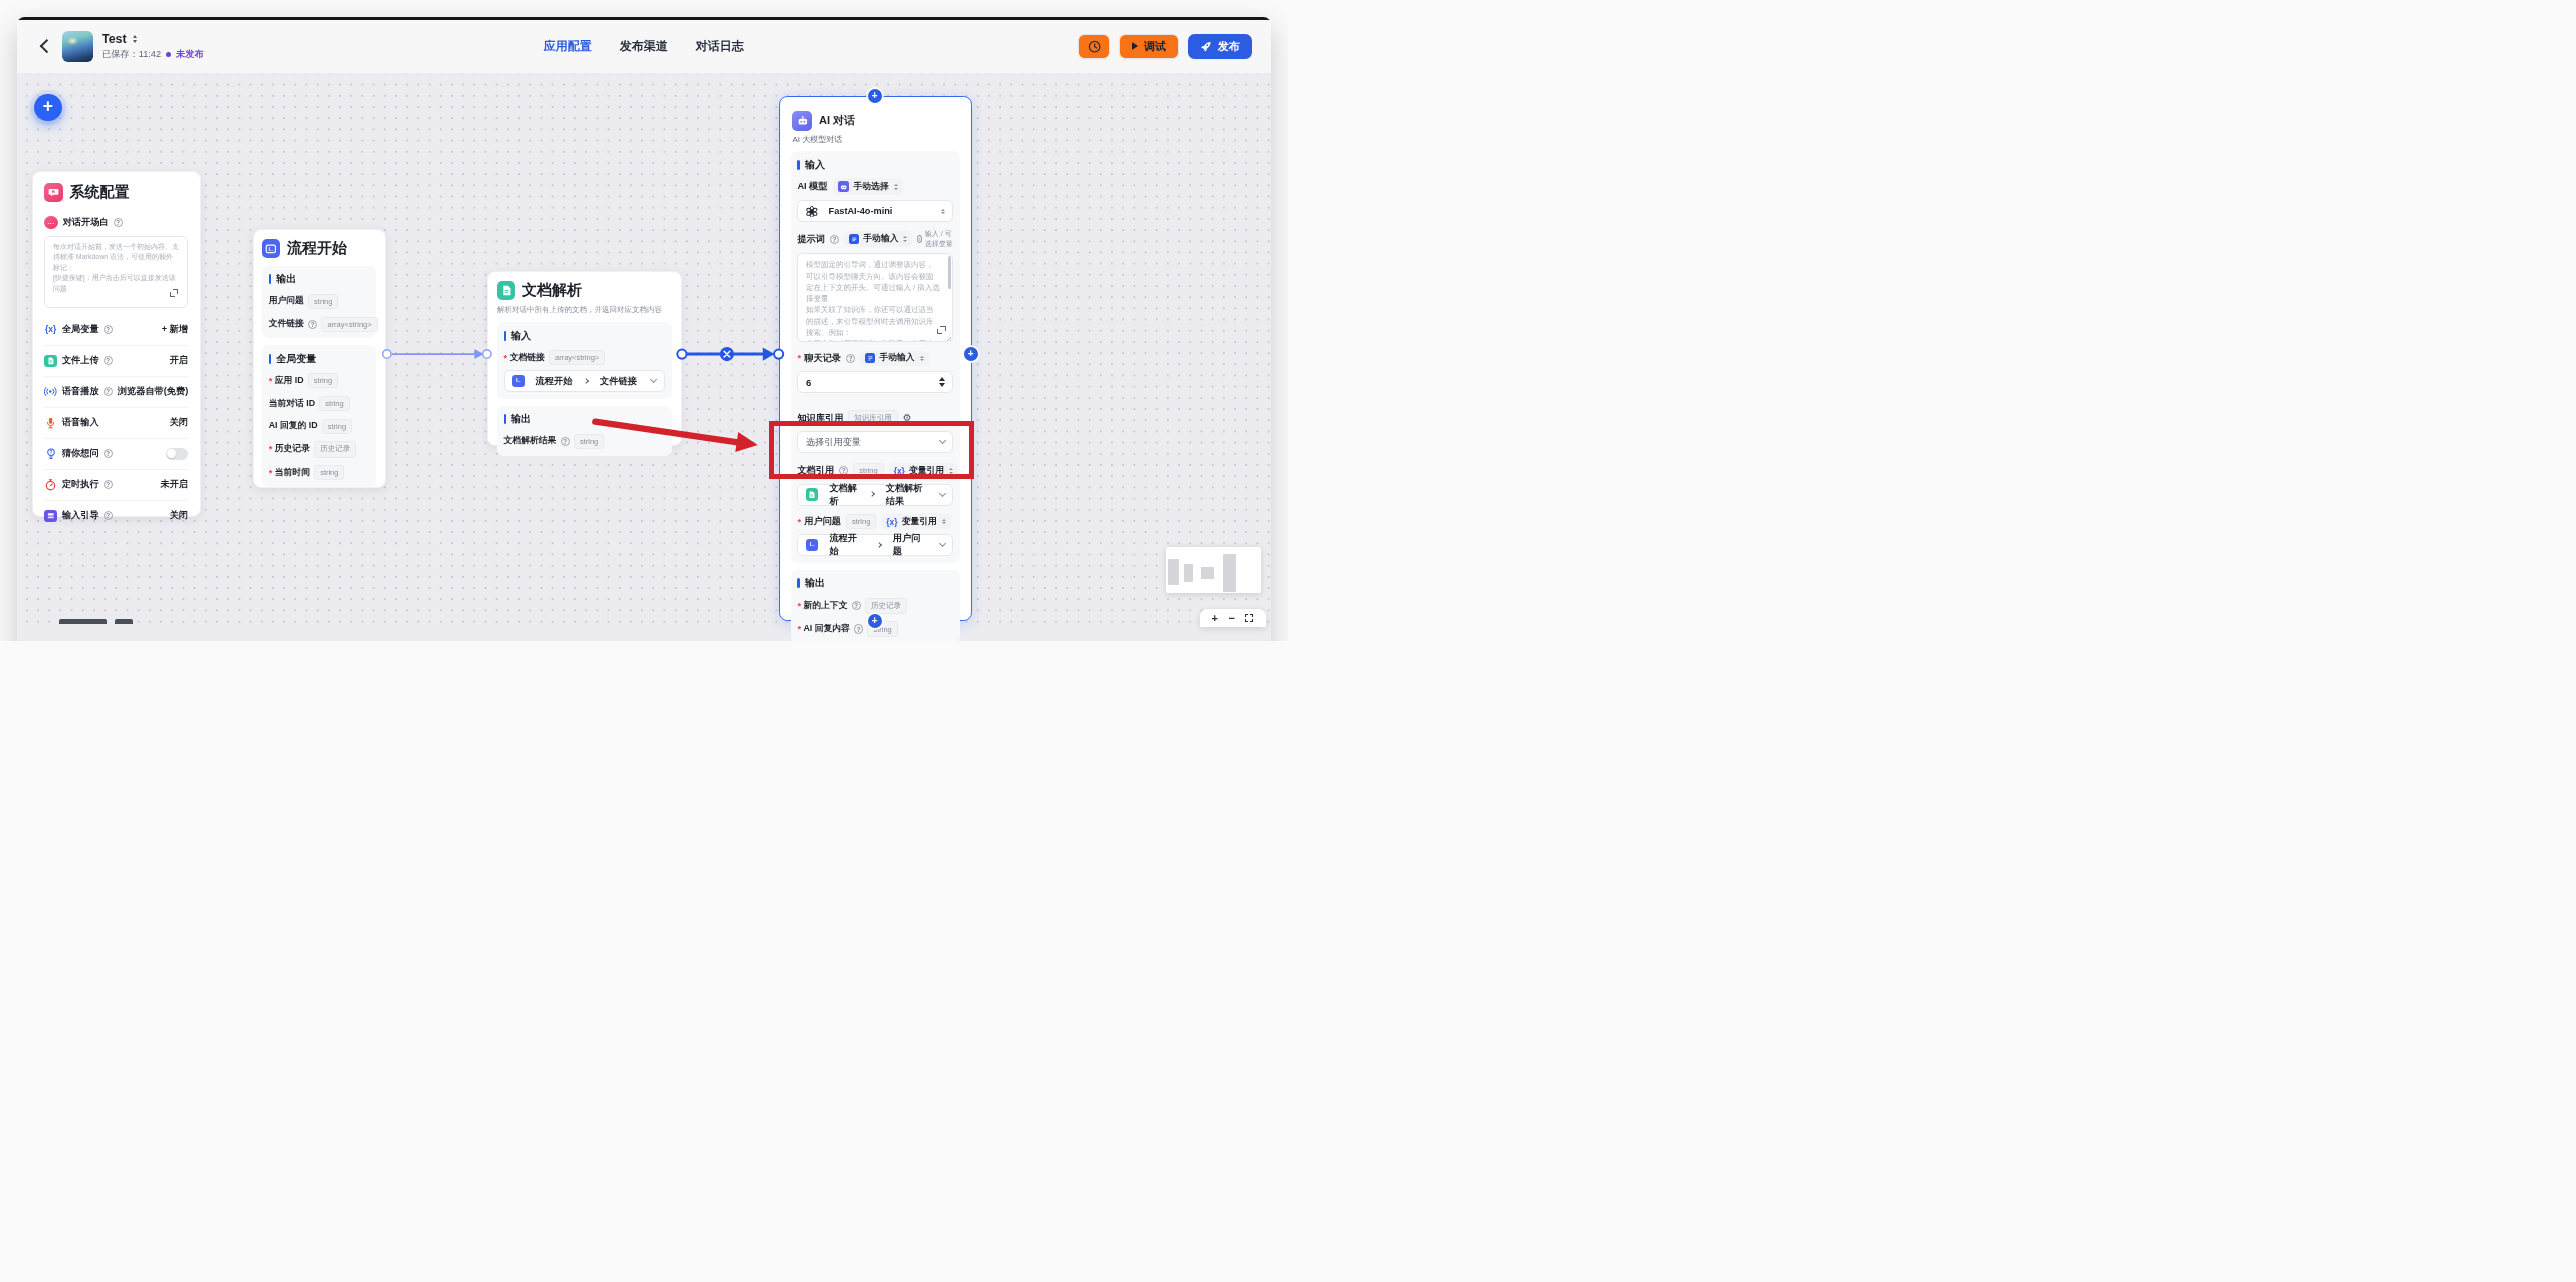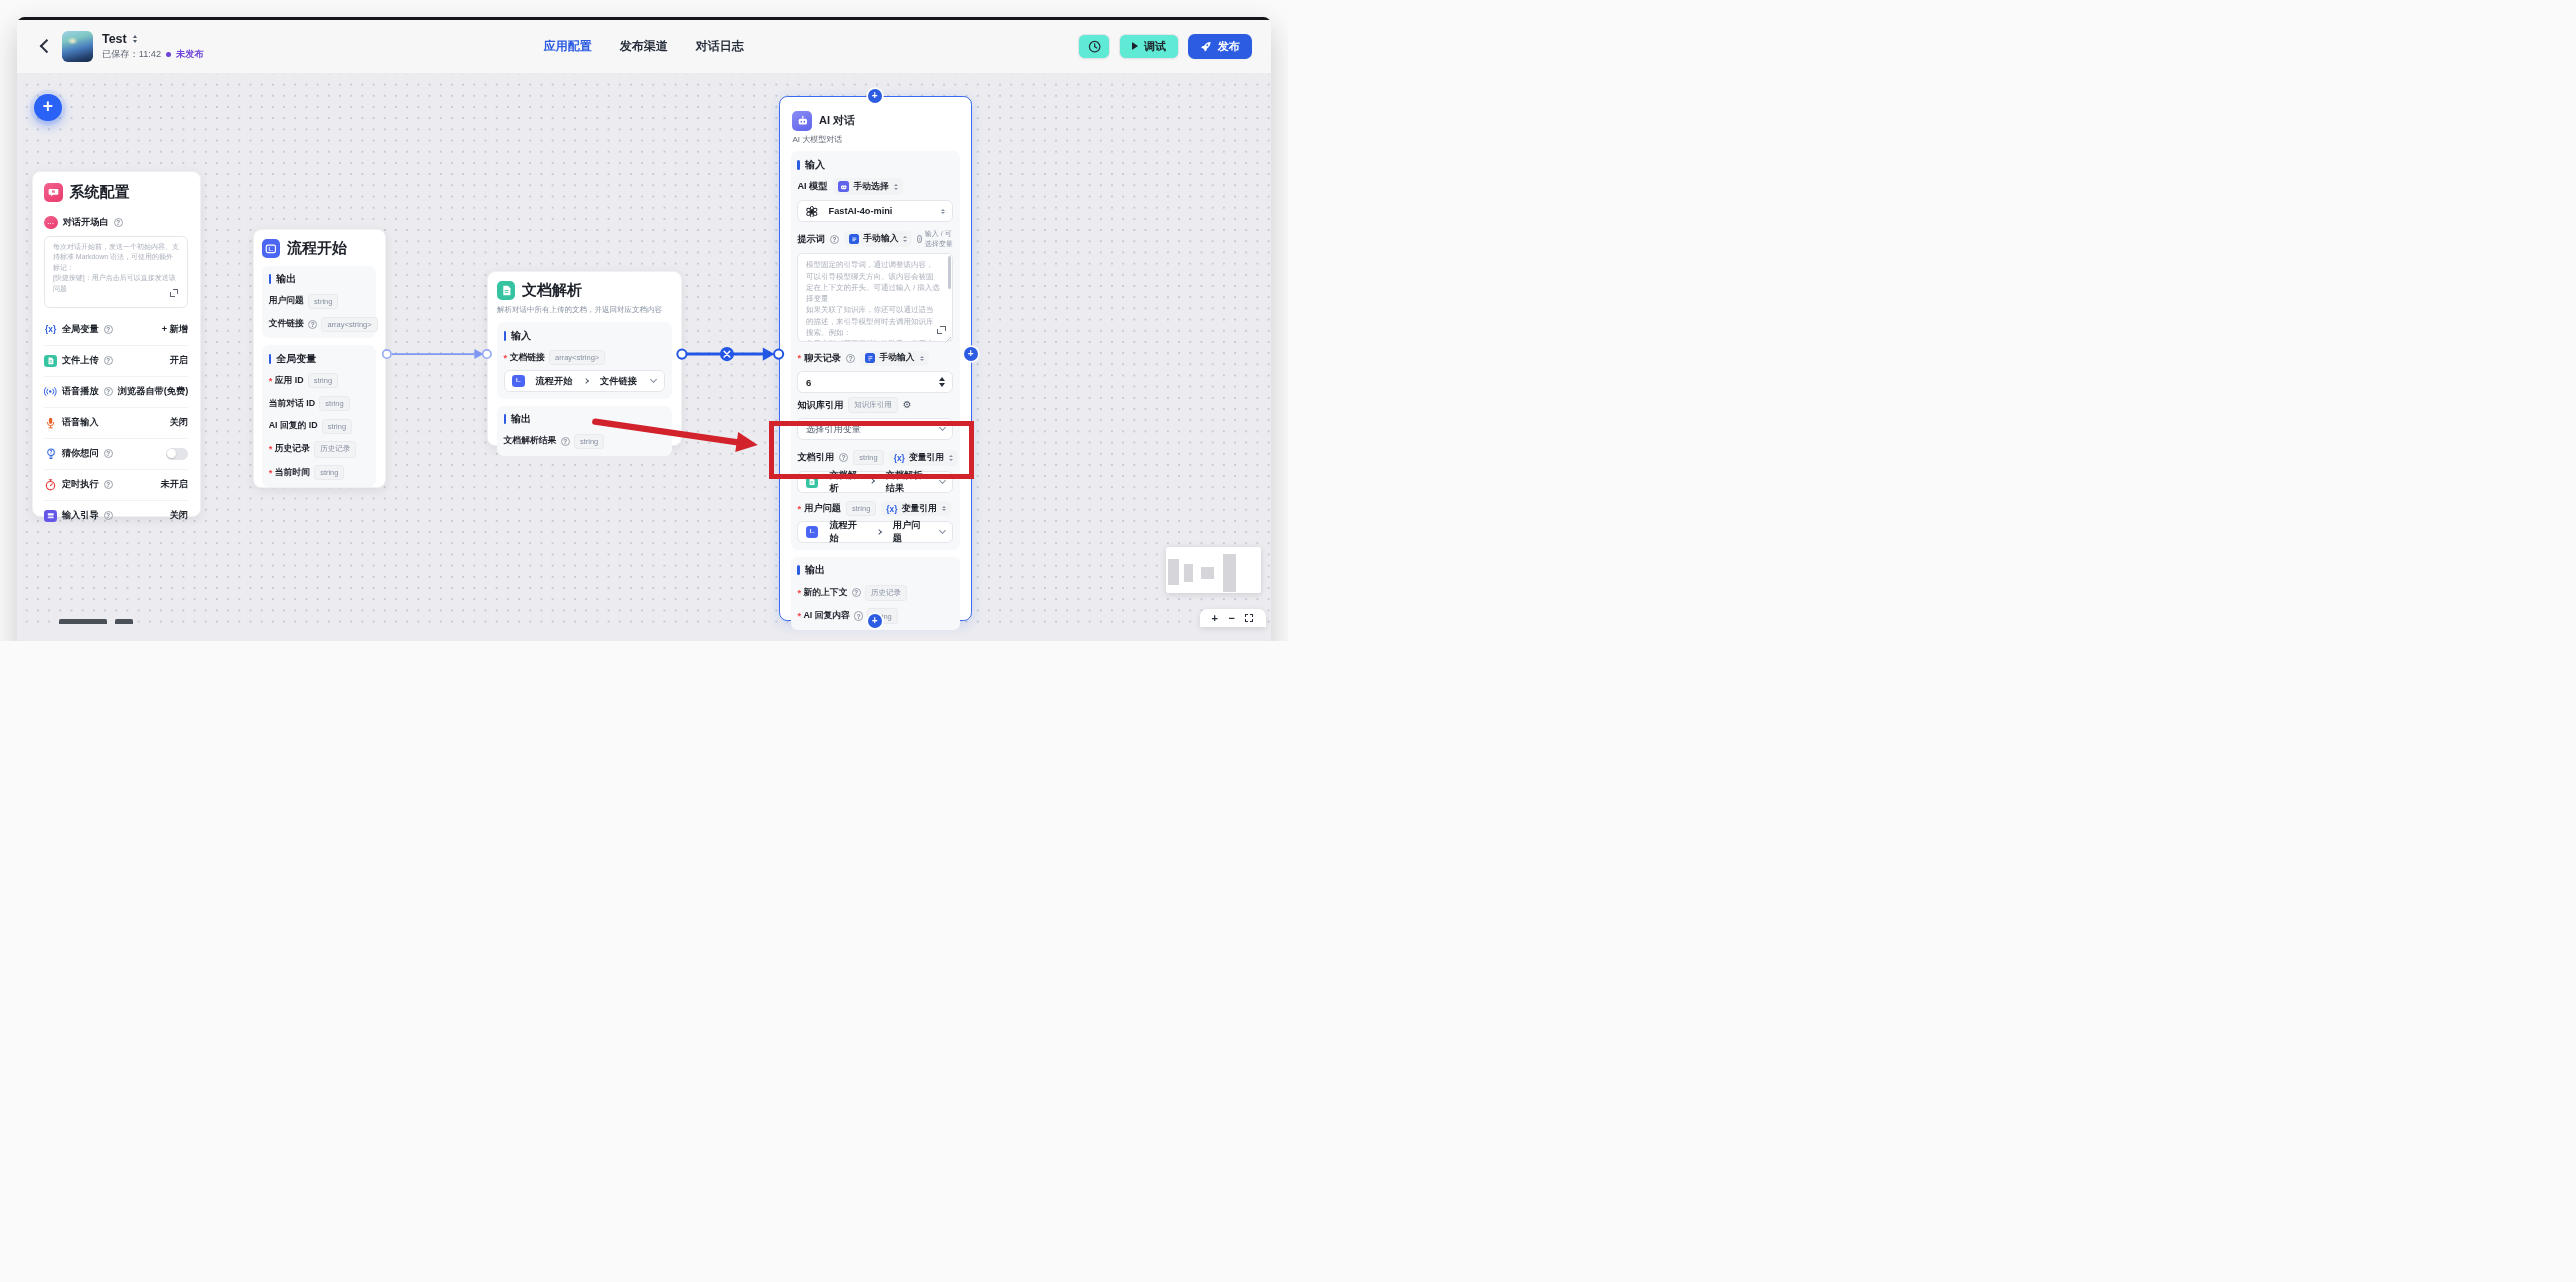--- a/index.html
+++ b/index.html
@@ -34,21 +34,21 @@
   .subrow { display:flex; align-items:center; gap:5px; font-size:9.2px; }
   .saved { color:#5f6672; }
   .pub-dot { width:5px; height:5px; border-radius:50%; background:#6f42d8; }
   .pub-status { color:#6f42d8;font-weight:bold; }
   .tabs { position:absolute; left:50%; top:0; height:100%; transform:translateX(-50%);
     display:flex; align-items:center; gap:28px; }
   .tab { font-size:12px; font-weight:600; color:#272e3b; cursor:pointer; }
   .tab.active { color:#2a5ae0; }
   .hdr-right { margin-left:auto; display:flex; align-items:center; gap:9.2px; }
   .btn { height:25px; border-radius:6.7px; display:flex; align-items:center; justify-content:center;
-    background:#5eead4; border:0.8px solid #e4e5ea; box-shadow:0 0.8px 1.7px rgba(0,0,0,.04); cursor:pointer; }
+    background:#f97316; border:0.8px solid #e4e5ea; box-shadow:0 0.8px 1.7px rgba(0,0,0,.04); cursor:pointer; }
   .btn-icon { width:32px; }
   .btn-debug { padding:0 11.7px; gap:5.8px; font-size:11px; font-weight:600; color:#1d2129; }
   .play-tri { width:0; height:0; border-top:4.2px solid transparent; border-bottom:4.2px solid transparent;
     border-left:6.7px solid #1d2129; border-radius:0.8px; }
   .btn-publish { padding:0 12.5px; gap:5.8px; background:#2b5ce1; border:none; color:#fff;
     font-size:11px; font-weight:700; }
 
   
   .canvas { position:relative; width:1254px; height:551px; background:#ececf0;
     background-image:radial-gradient(#c7c8d2 0.8px, rgba(0,0,0,0) 1.1px);
@@ -519,21 +519,21 @@
           </span>
         </div>
         <div class="numin">
           <span>6</span>
           <span class="spin">
               <i class="up"></i>
               <i class="dn"></i>
             </span>
         </div>
 
-        <div class="mrow" style="margin-top:4px;">
+        <div class="mrow" style="margin-top:17px;">
           <span class="flabel">知识库引用</span>
           <span class="chip">知识库引用</span>
           <span class="gear">⚙</span>
         </div>
         <div class="dd dd6">
           <span style="color:#4e5969;font-weight:500;">选择引用变量</span>
           <span class="chev"></span>
         </div>
 
         <div class="mrow" style="margin-top:10px;">

